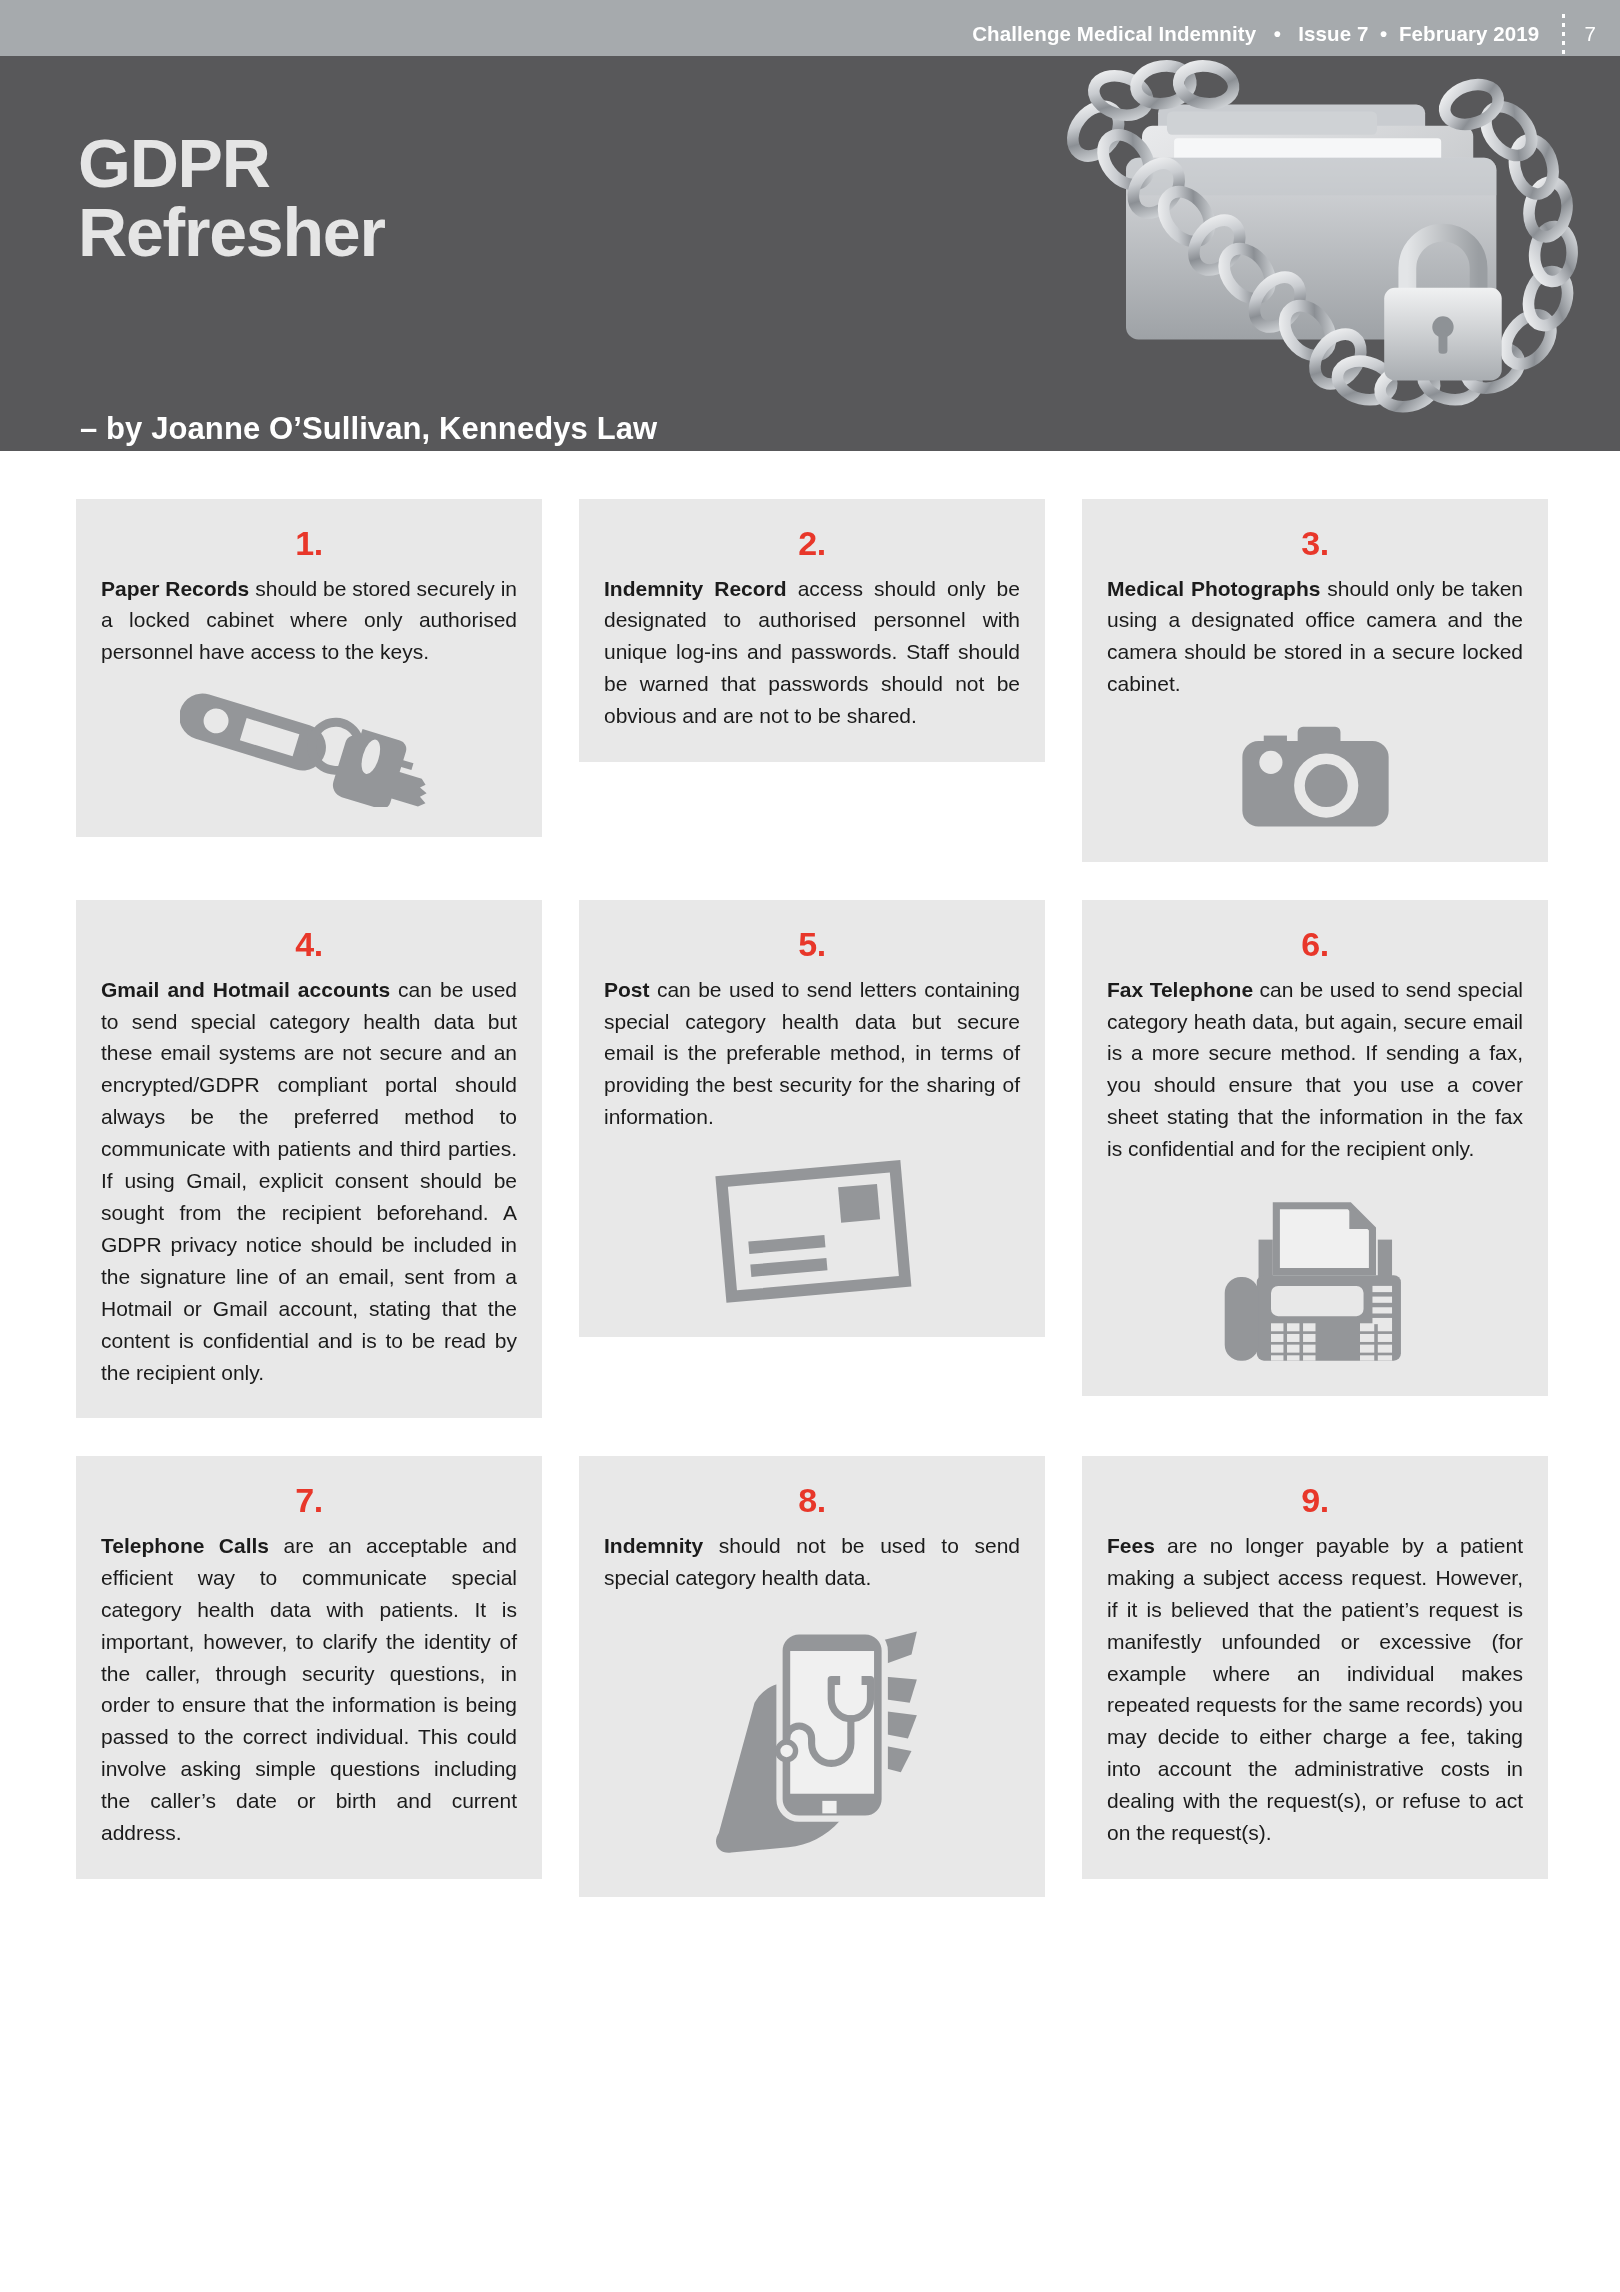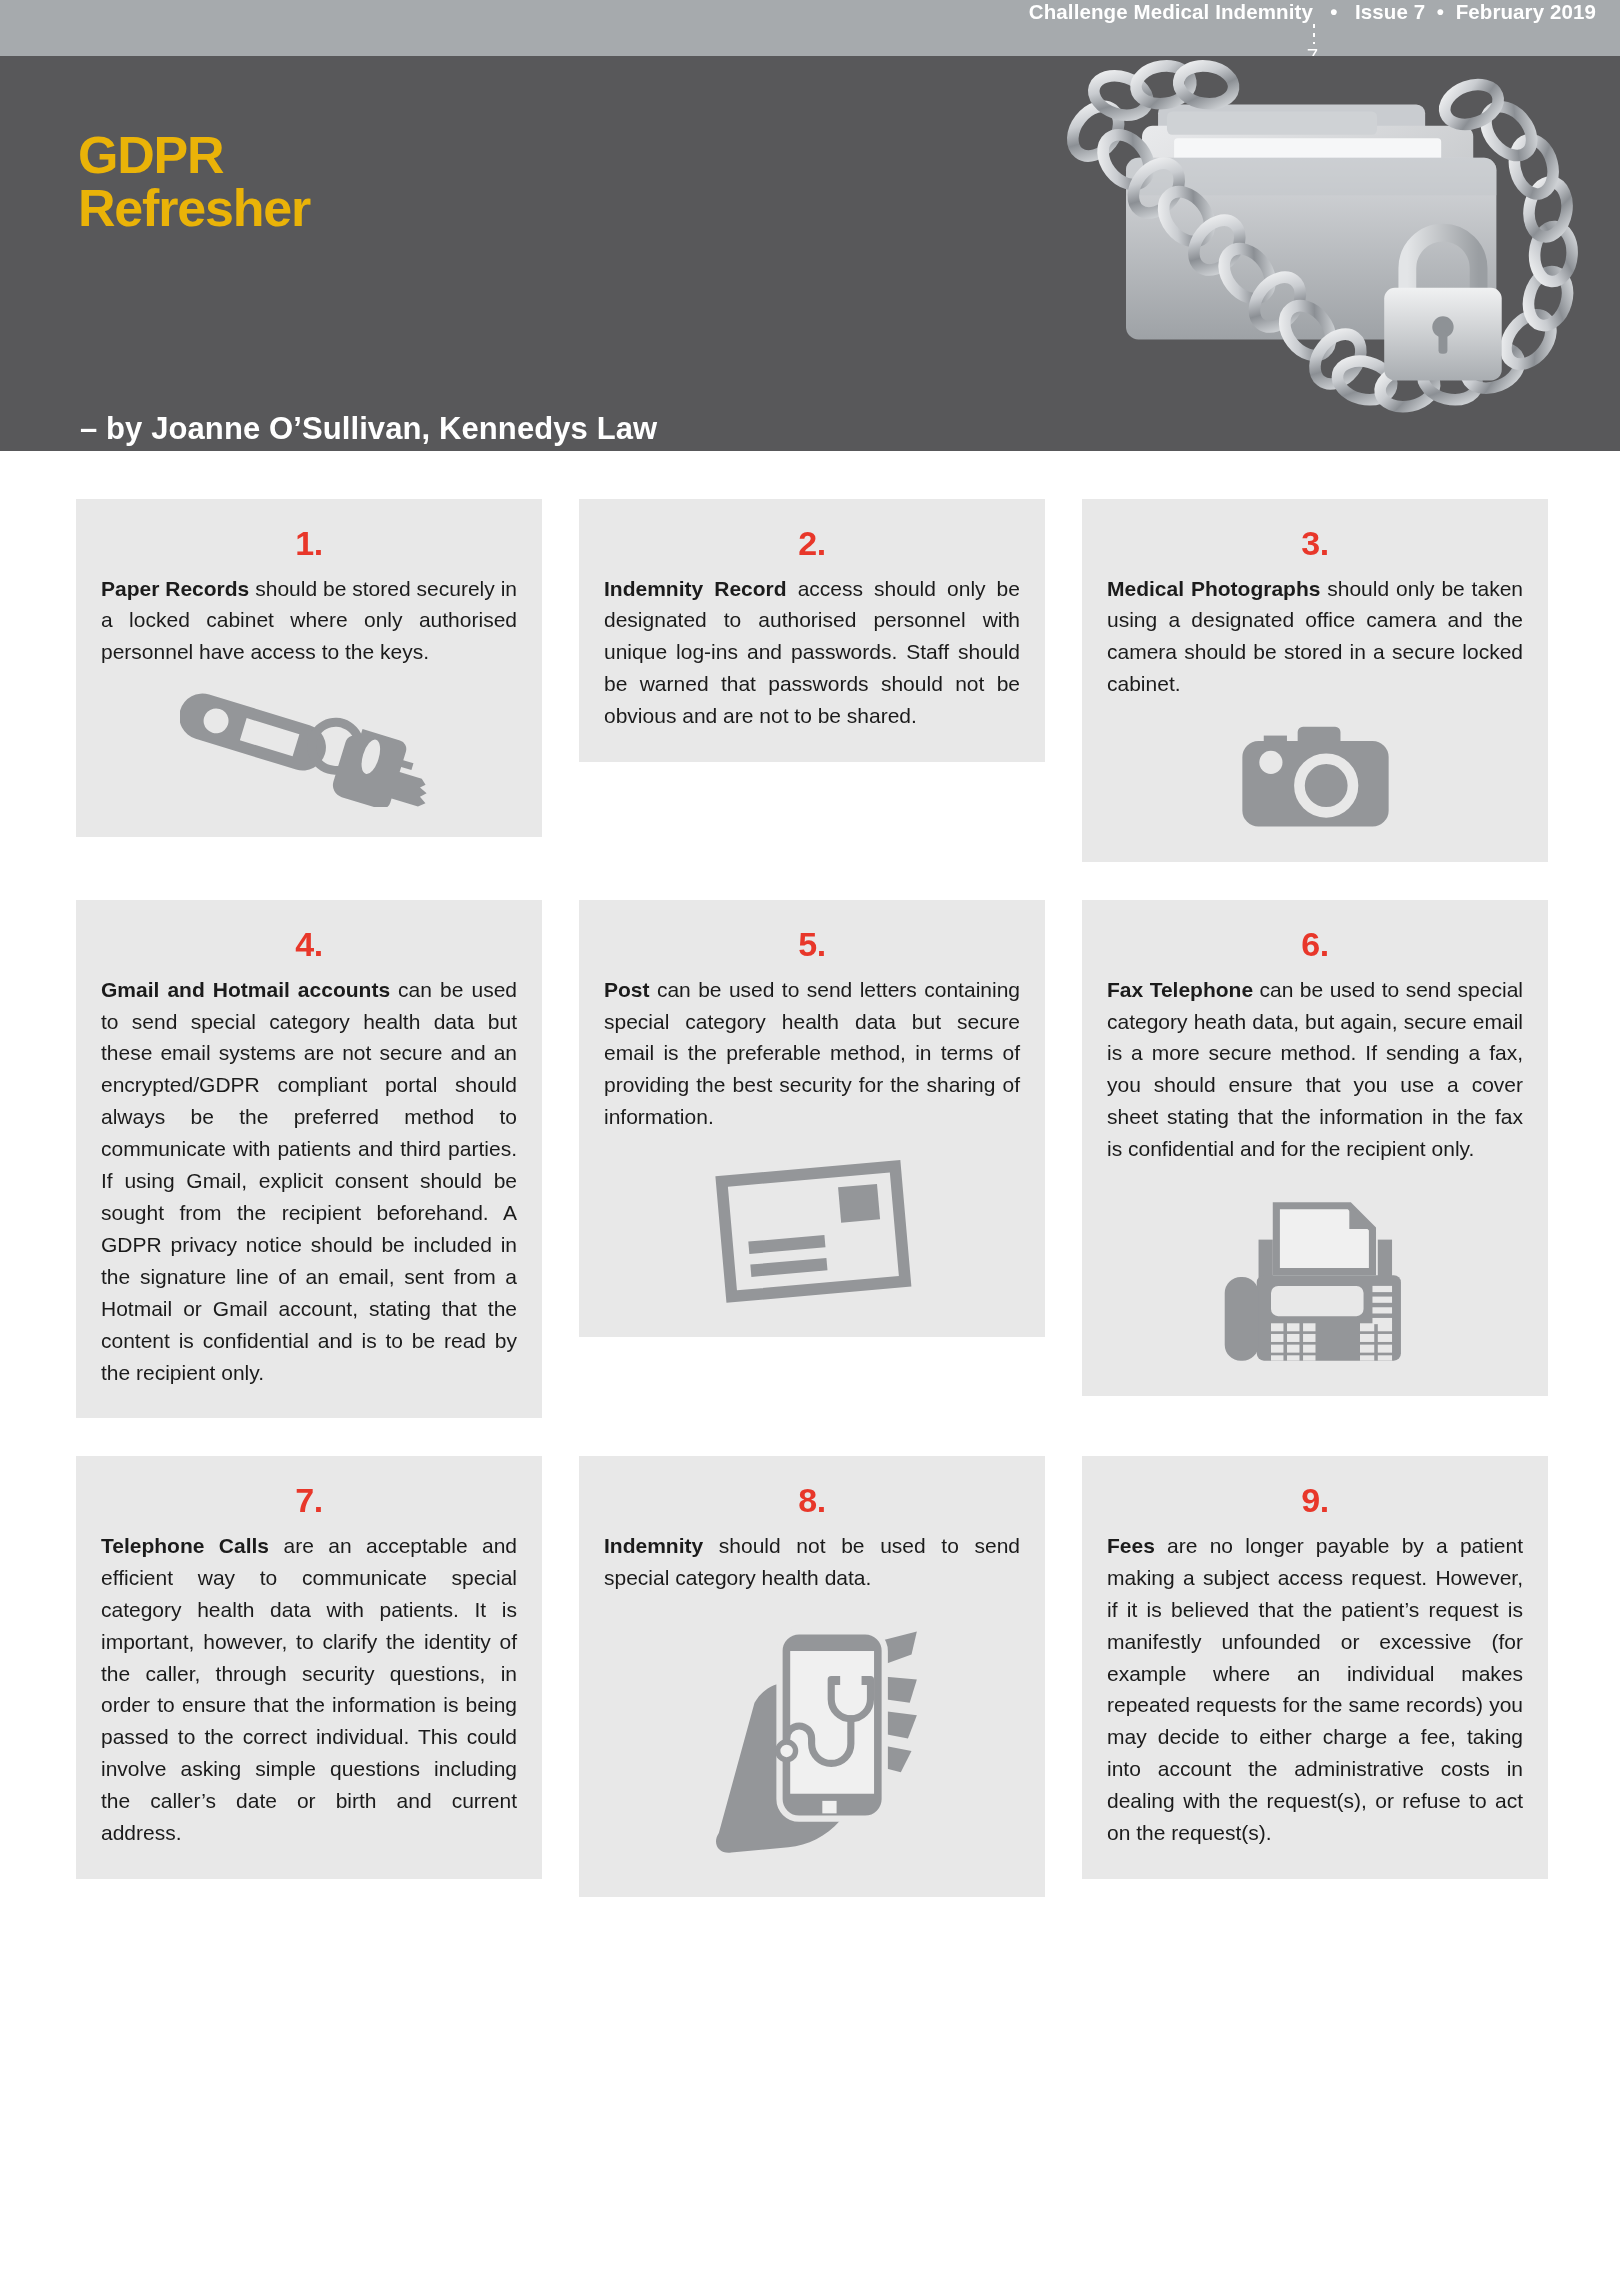--- a/index.html
+++ b/index.html
@@ -25,21 +25,20 @@
     width: 1621px; height: 56px;
     background: #a6aaad;
   }
   .runhead-inner {
     position: absolute;
     right: 0; top: 0;
     height: 68px;
     display: flex;
     align-items: center;
     padding-right: 25px;
-    flex-direction: column;
   }
   .runhead-text {
     color: #ffffff;
     font-size: 20.5px;
     font-weight: bold;
     letter-spacing: 0.1px;
     white-space: nowrap;
   }
   .runhead-sep {
     display: inline-block;
@@ -61,22 +60,22 @@
   .hero {
     position: absolute;
     left: 0; top: 56px;
     width: 1621px; height: 395px;
     background: #58585a;
     overflow: hidden;
   }
   .hero-title {
     position: absolute;
     left: 78px; top: 73px;
-    color: #eab308;
-    font-size: 52px;
+    color: #e5e5e5;
+    font-size: 68px;
     font-weight: bold;
     line-height: 1.02;
     letter-spacing: -1.2px;
   }
   .hero-title .line2 { display: block; text-align: center; }
   .hero-byline {
     position: absolute;
     left: 80px; top: 355px;
     color: #ffffff;
     font-size: 31px;

